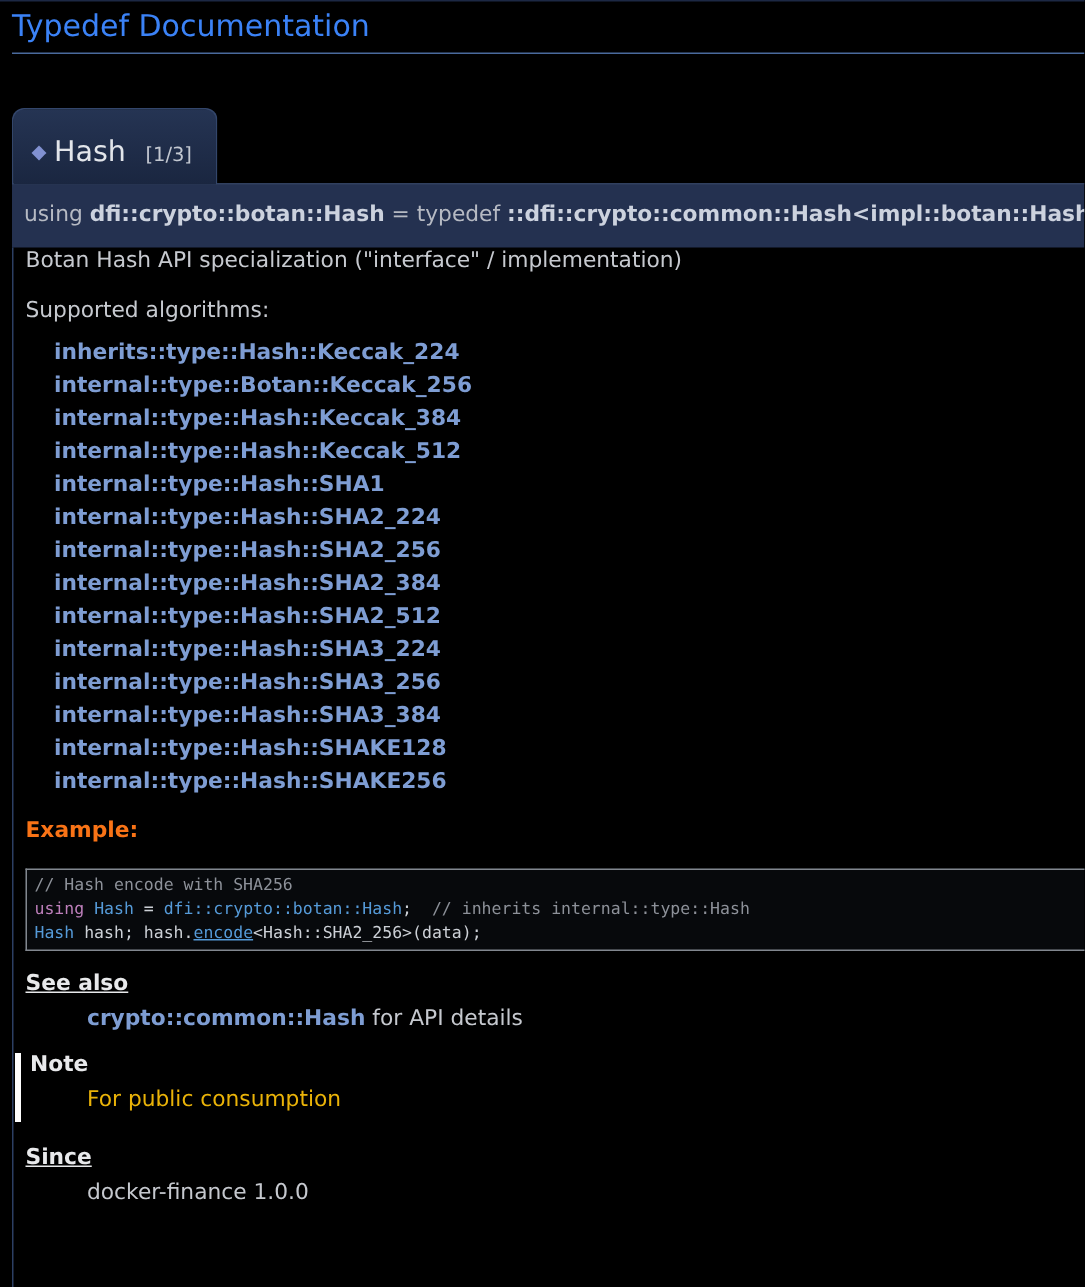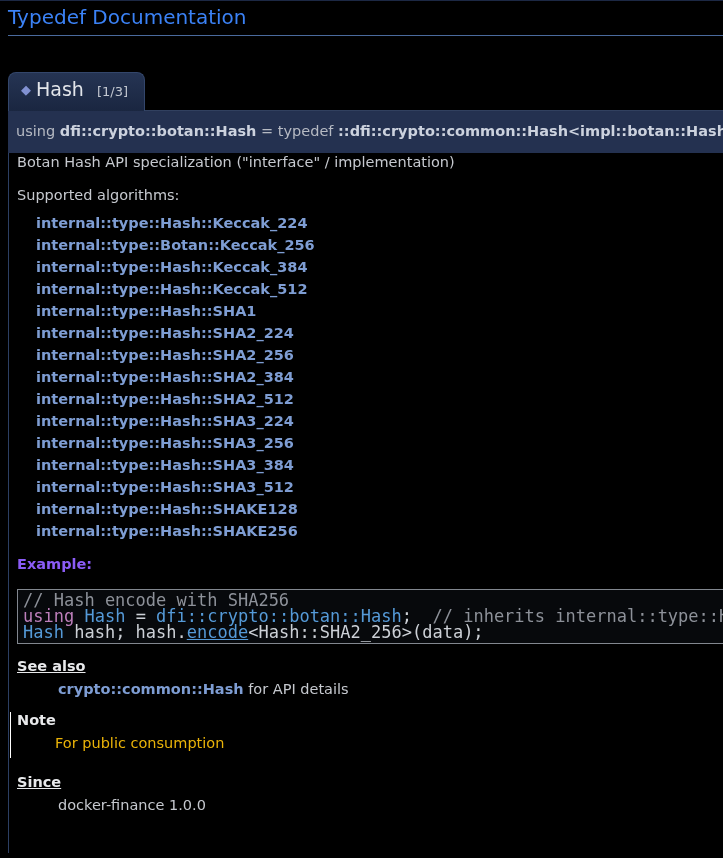--- a/index.html
+++ b/index.html
@@ -20,21 +20,21 @@
     font-size: 20px; font-weight: 400; line-height: 23px;
     color: #3b82f6;
     border-bottom: 1px solid #4a6a9d;
   }
 
   
   .memtitle {
     display: inline-block;
     position: relative; z-index: 2;
     margin: 36px 0 0 0;
-    padding: 4px 16px 7px 12px;
+    padding: 16px 16px 7px 12px;
     background: linear-gradient(to bottom, #253453, #1a2640);
     border: 1px solid #33466b;
     border-bottom: none;
     border-radius: 8px 8px 0 0;
     font-size: 19px; line-height: 25px;
     color: #e2e5ea;
   }
   .memtitle .permalink { color: #8191d1; font-size: 13px; vertical-align: 2px; margin-right: 5px; text-decoration: none; cursor: pointer; }
   .memtitle .overload { font-size: 13px; color: #c3c8d1; margin-left: 7px; }
 
@@ -67,43 +67,43 @@
   ul.algo-list li { line-height: 22px; }
   a.el {
     color: #7e9dd3; font-weight: bold; text-decoration: none; cursor: pointer;
   }
 
   dl.section { margin: 14px 0 0 0; }
   dl.section dt { font-weight: bold; color: #e8e9eb; line-height: 17px; text-decoration: underline; }
   dl.section dd { margin: 6px 0 0 41px; line-height: 17px; color: #c5c8ce; }
 
   dl.example { margin: 14px 0 0 0; }
-  dl.example dt { font-weight: bold; color: #8b5cf6; line-height: 17px; }
+  dl.example dt { font-weight: bold; color: #f97316; line-height: 17px; }
 
   
   .fragment {
     margin: 16px -11px 0 0;
     padding: 2px 5px 3px 5px;
     background: #07090c;
     border: 1px solid #82878f;
     border-right: none;
     font-family: "DejaVu Sans Mono", "Liberation Mono", monospace;
-    font-size: 17px; line-height: 16px;
+    font-size: 11px; line-height: 16px;
     white-space: pre;
     color: #ccd0d6;
     overflow: hidden;
   }
   .code-comment { color: #8d9199; }
   .code-kw { color: #bd7fbb; }
   .code-type { color: #559ad8; cursor: pointer; }
   .code-link { color: #559ad8; text-decoration: underline; cursor: pointer; }
 
   dl.note {
     margin: 14px 0 16px -7px;
-    border-left: 1px solid #ffffff;
+    border-left: 4px solid #ffffff;
     padding: 0 0 6px 6px;
   }
   dl.note dt { font-weight: bold; color: #e8e9eb; line-height: 17px; }
   dl.note dd { margin: 6px 0 0 38px; line-height: 17px; color: #eab308; }
 
   dl.since { margin-top: 16px; }
 </style>
 </head>
 <body>
 
@@ -122,21 +122,21 @@
 
     <div class="memdoc">
 
       <p class="intro">Botan Hash API specialization ("interface" / implementation)</p>
 
       <p class="supported">Supported algorithms:</p>
 
       <ul class="algo-list">
 
 
-          <li><a class="el">internal::type::Hash::Keccak_224</a></li>
+          <li><a class="el">inherits::type::Hash::Keccak_224</a></li>
 
           <li><a class="el">internal::type::Botan::Keccak_256</a></li>
 
           <li><a class="el">internal::type::Hash::Keccak_384</a></li>
 
           <li><a class="el">internal::type::Hash::Keccak_512</a></li>
 
           <li><a class="el">internal::type::Hash::SHA1</a></li>
 
           <li><a class="el">internal::type::Hash::SHA2_224</a></li>
@@ -146,21 +146,20 @@
           <li><a class="el">internal::type::Hash::SHA2_384</a></li>
 
           <li><a class="el">internal::type::Hash::SHA2_512</a></li>
 
           <li><a class="el">internal::type::Hash::SHA3_224</a></li>
 
           <li><a class="el">internal::type::Hash::SHA3_256</a></li>
 
           <li><a class="el">internal::type::Hash::SHA3_384</a></li>
 
-          <li><a class="el">internal::type::Hash::SHA3_512</a></li>
 
           <li><a class="el">internal::type::Hash::SHAKE128</a></li>
 
           <li><a class="el">internal::type::Hash::SHAKE256</a></li>
         </ul>
 
       <dl class="example">
         <dt>Example:</dt>
       </dl>
 

